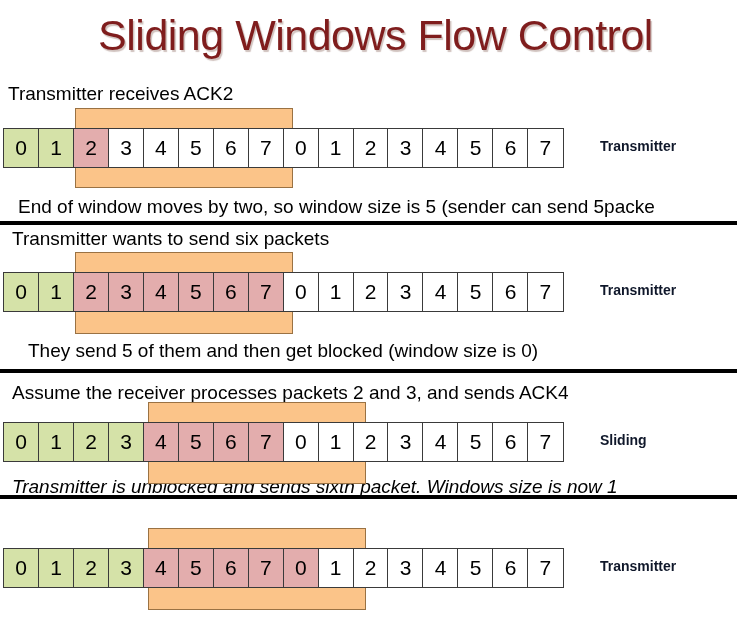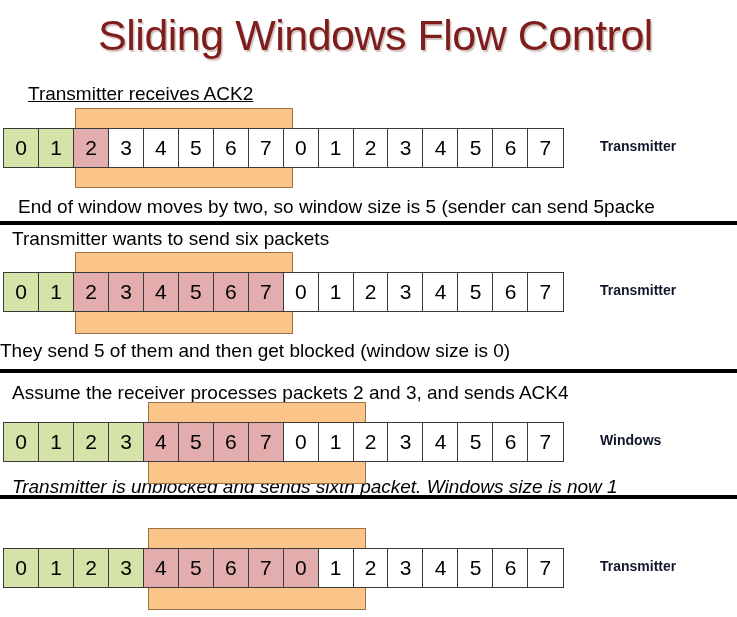--- a/index.html
+++ b/index.html
@@ -64,21 +64,21 @@
   }
 </style>
 </head>
 <body>
 
 <div id="slide">
 
   <div class="title">Sliding Windows Flow Control</div>
 
   <div>
-    <div class="caption" style="left:28px;top:83px;text-decoration:underline;">Transmitter receives ACK2</div>
+    <div class="caption" style="left:8px;top:83px;">Transmitter receives ACK2</div>
 
     <div class="window" style="left:75px;top:108px;width:218px;height:80px;"></div>
 
     <div class="strip" id="strip-1" style="left:3px;top:128px;">
         <div class="cell green">0</div>
         <div class="cell green">1</div>
         <div class="cell pink">2</div>
         <div class="cell white">3</div>
         <div class="cell white">4</div>
         <div class="cell white">5</div>
@@ -120,21 +120,21 @@
         <div class="cell white">2</div>
         <div class="cell white">3</div>
         <div class="cell white">4</div>
         <div class="cell white">5</div>
         <div class="cell white">6</div>
         <div class="cell white">7</div>
       </div>
 
     <div class="role-label" style="left:600px;top:282px;">Transmitter</div>
 
-    <div class="caption" style="left:0;top:340px;">They send 5 of them and then get blocked (window size is 0)</div>
+    <div class="caption" style="left:28px;top:340px;">They send 5 of them and then get blocked (window size is 0)</div>
   </div>
 
   <div class="divider" style="top:369px;"></div>
 
   <div>
     <div class="caption" style="left:12px;top:382px;">Assume the receiver processes packets 2 and 3, and sends ACK4</div>
 
     <div class="window" style="left:148px;top:402px;width:218px;height:82px;"></div>
 
     <div class="strip" id="strip-3" style="left:3px;top:422px;">
@@ -149,21 +149,21 @@
         <div class="cell white">0</div>
         <div class="cell white">1</div>
         <div class="cell white">2</div>
         <div class="cell white">3</div>
         <div class="cell white">4</div>
         <div class="cell white">5</div>
         <div class="cell white">6</div>
         <div class="cell white">7</div>
       </div>
 
-    <div class="role-label" style="left:600px;top:432px;">Windows</div>
+    <div class="role-label" style="left:600px;top:432px;">Sliding</div>
   </div>
 
   <div class="divider" style="top:495px;"></div>
 
   <div>
     <div class="caption" style="left:12px;top:476px;font-style:italic;">Transmitter is unblocked and sends sixth packet. Windows size is now 1</div>
 
     <div class="window" style="left:148px;top:528px;width:218px;height:82px;"></div>
 
     <div class="strip" id="strip-4" style="left:3px;top:548px;">

